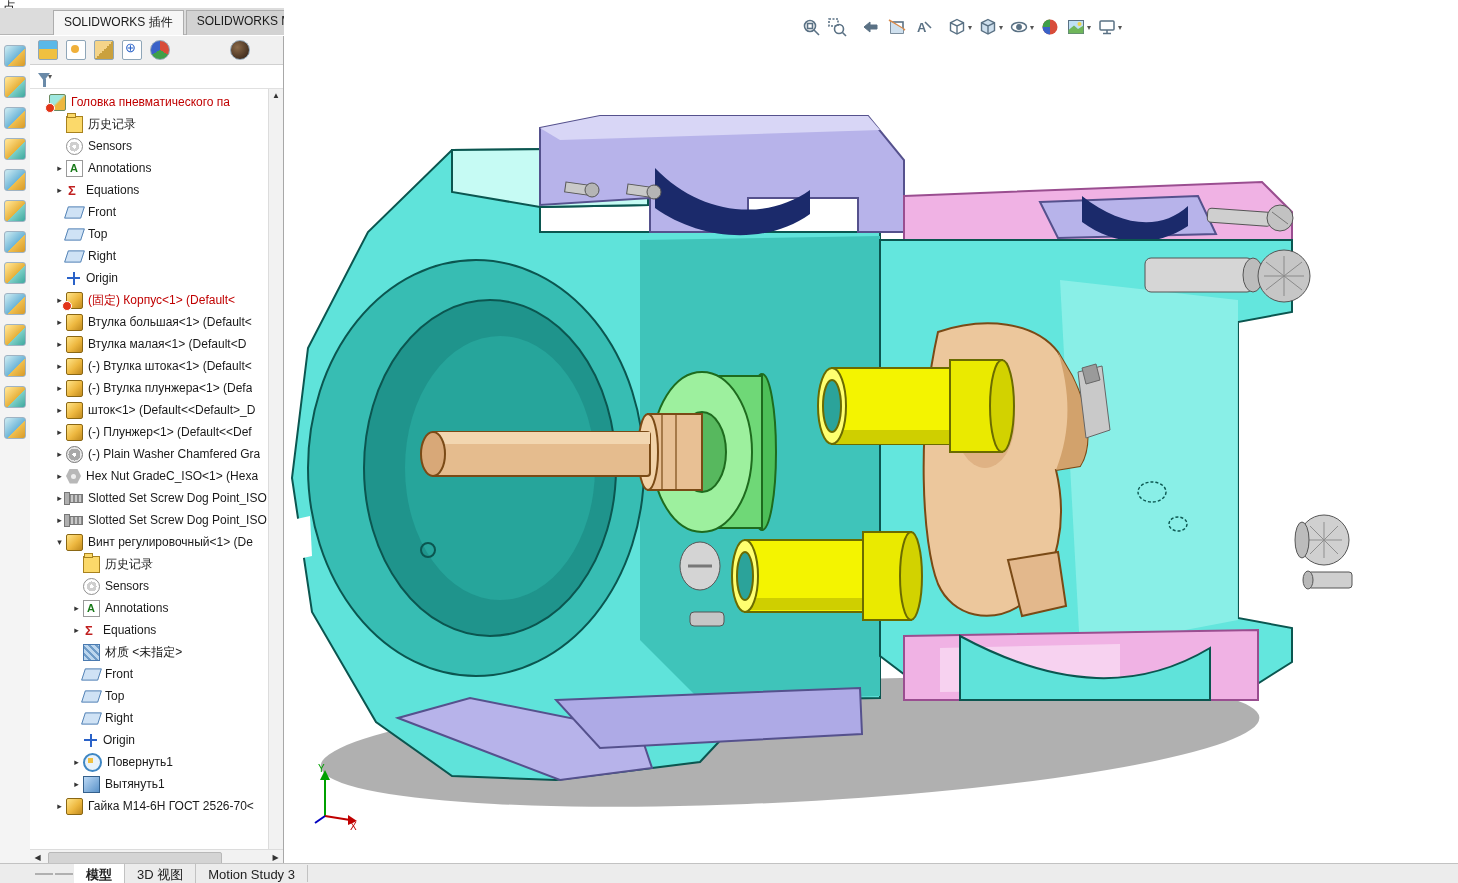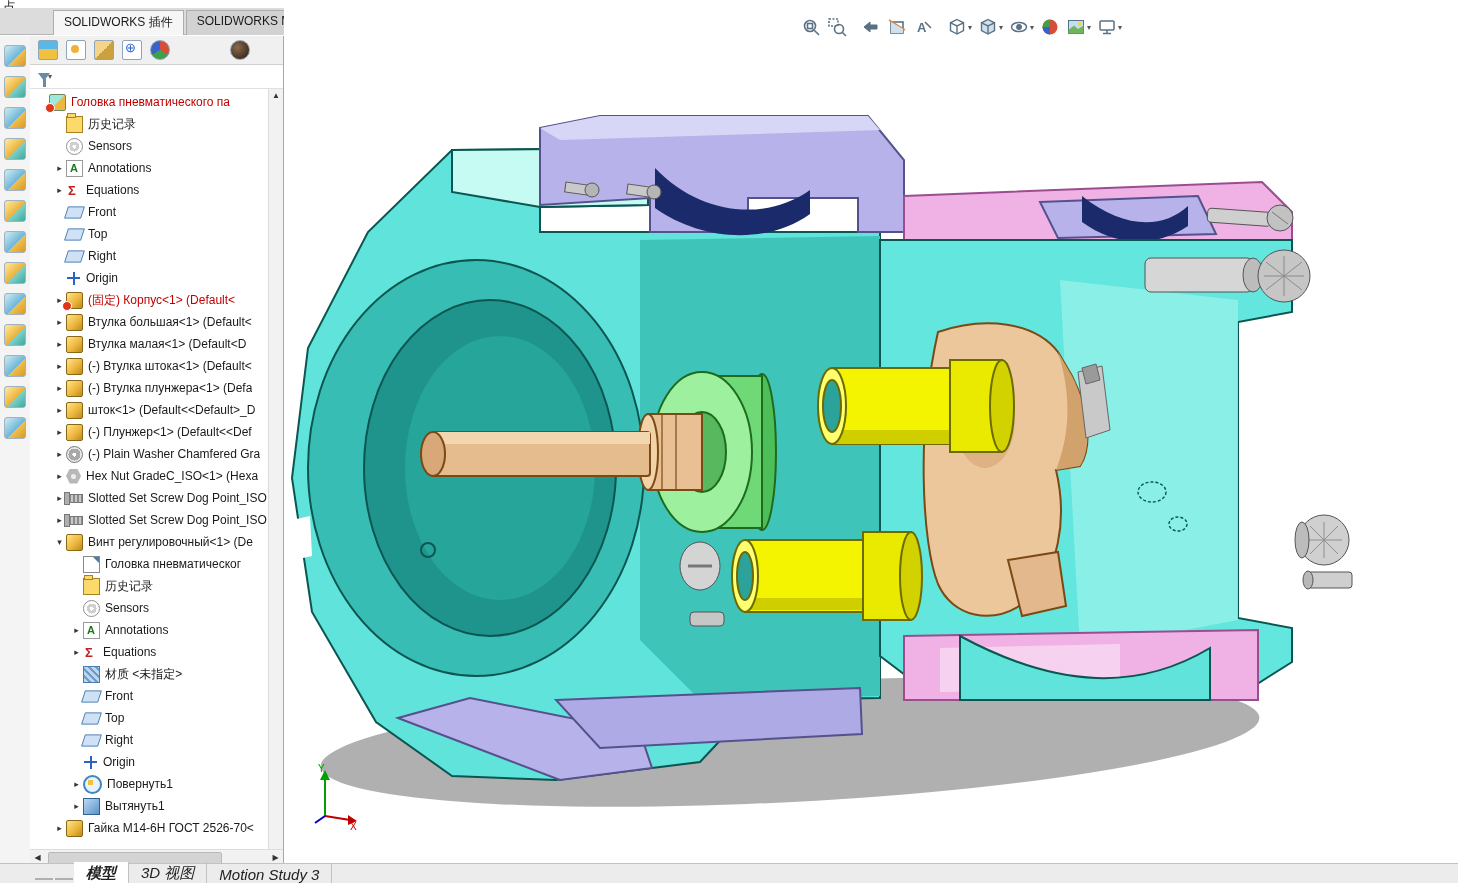--- a/index.html
+++ b/index.html
@@ -79,21 +79,21 @@
   .hscroll{height:15px;background:#f2f2f2;border-top:1px solid #dcdcdc;display:flex;align-items:center;}
   .hscroll .btn{width:15px;text-align:center;font-size:8px;color:#333;cursor:pointer;flex:none;}
   .hscroll .track{flex:1;height:11px;margin:0 1px;background:#f2f2f2;position:relative;}
   .hscroll .thumb{position:absolute;left:2px;top:0;width:78%;height:11px;background:#d4d4d4;border:1px solid #b8b8b8;border-radius:2px;cursor:grab;}
 
   
   .viewport{position:absolute;left:284px;top:0;width:1174px;height:864px;background:#fff;overflow:hidden;}
   .viewport svg{position:absolute;left:0;top:0;}
 
   
-  .bottombar{position:absolute;left:0;bottom:0;width:1458px;height:19px;background:#ececec;border-top:1px solid #c2c2c2;display:flex;align-items:flex-end;font-size:15px;font-style:italic;}
+  .bottombar{position:absolute;left:0;bottom:0;width:1458px;height:19px;background:#ececec;border-top:1px solid #c2c2c2;display:flex;align-items:center;font-size:13px;}
   .bspacer{width:34px;}
   .bsq{width:16px;margin:3px 1px;background:#d8d8d8;border:1px solid #b0b0b0;cursor:pointer;}
   .btab{padding:2px 12px 0;border-right:1px solid #c2c2c2;cursor:pointer;color:#222;display:flex;align-items:center;}
   .btab.active{background:#fff;font-weight:bold;}
 </style>
 </head>
 <body>
 
 <span class="corner-txt">占</span>
 
@@ -318,25 +318,20 @@
         </div>
         <div class="trow" style="padding-left: 23px;">
           <span class="arrow">▸</span>
           <span class="tic screw-icon"></span>
           <span class="tlabel">Slotted Set Screw Dog Point_ISO</span>
         </div>
         <div class="trow" style="padding-left: 23px;">
           <span class="arrow">▾</span>
           <span class="tic part-icon"></span>
           <span class="tlabel">Винт регулировочный&lt;1&gt; (De</span>
-        </div>
-        <div class="trow" style="padding-left: 40px;">
-          <span class="arrow"></span>
-          <span class="tic document-icon"></span>
-          <span class="tlabel">Головка пневматическог</span>
         </div>
         <div class="trow" style="padding-left: 40px;">
           <span class="arrow"></span>
           <span class="tic history-folder-icon"></span>
           <span class="tlabel">历史记录</span>
         </div>
         <div class="trow" style="padding-left: 40px;">
           <span class="arrow"></span>
           <span class="tic sensors-icon"></span>
           <span class="tlabel">Sensors</span>

